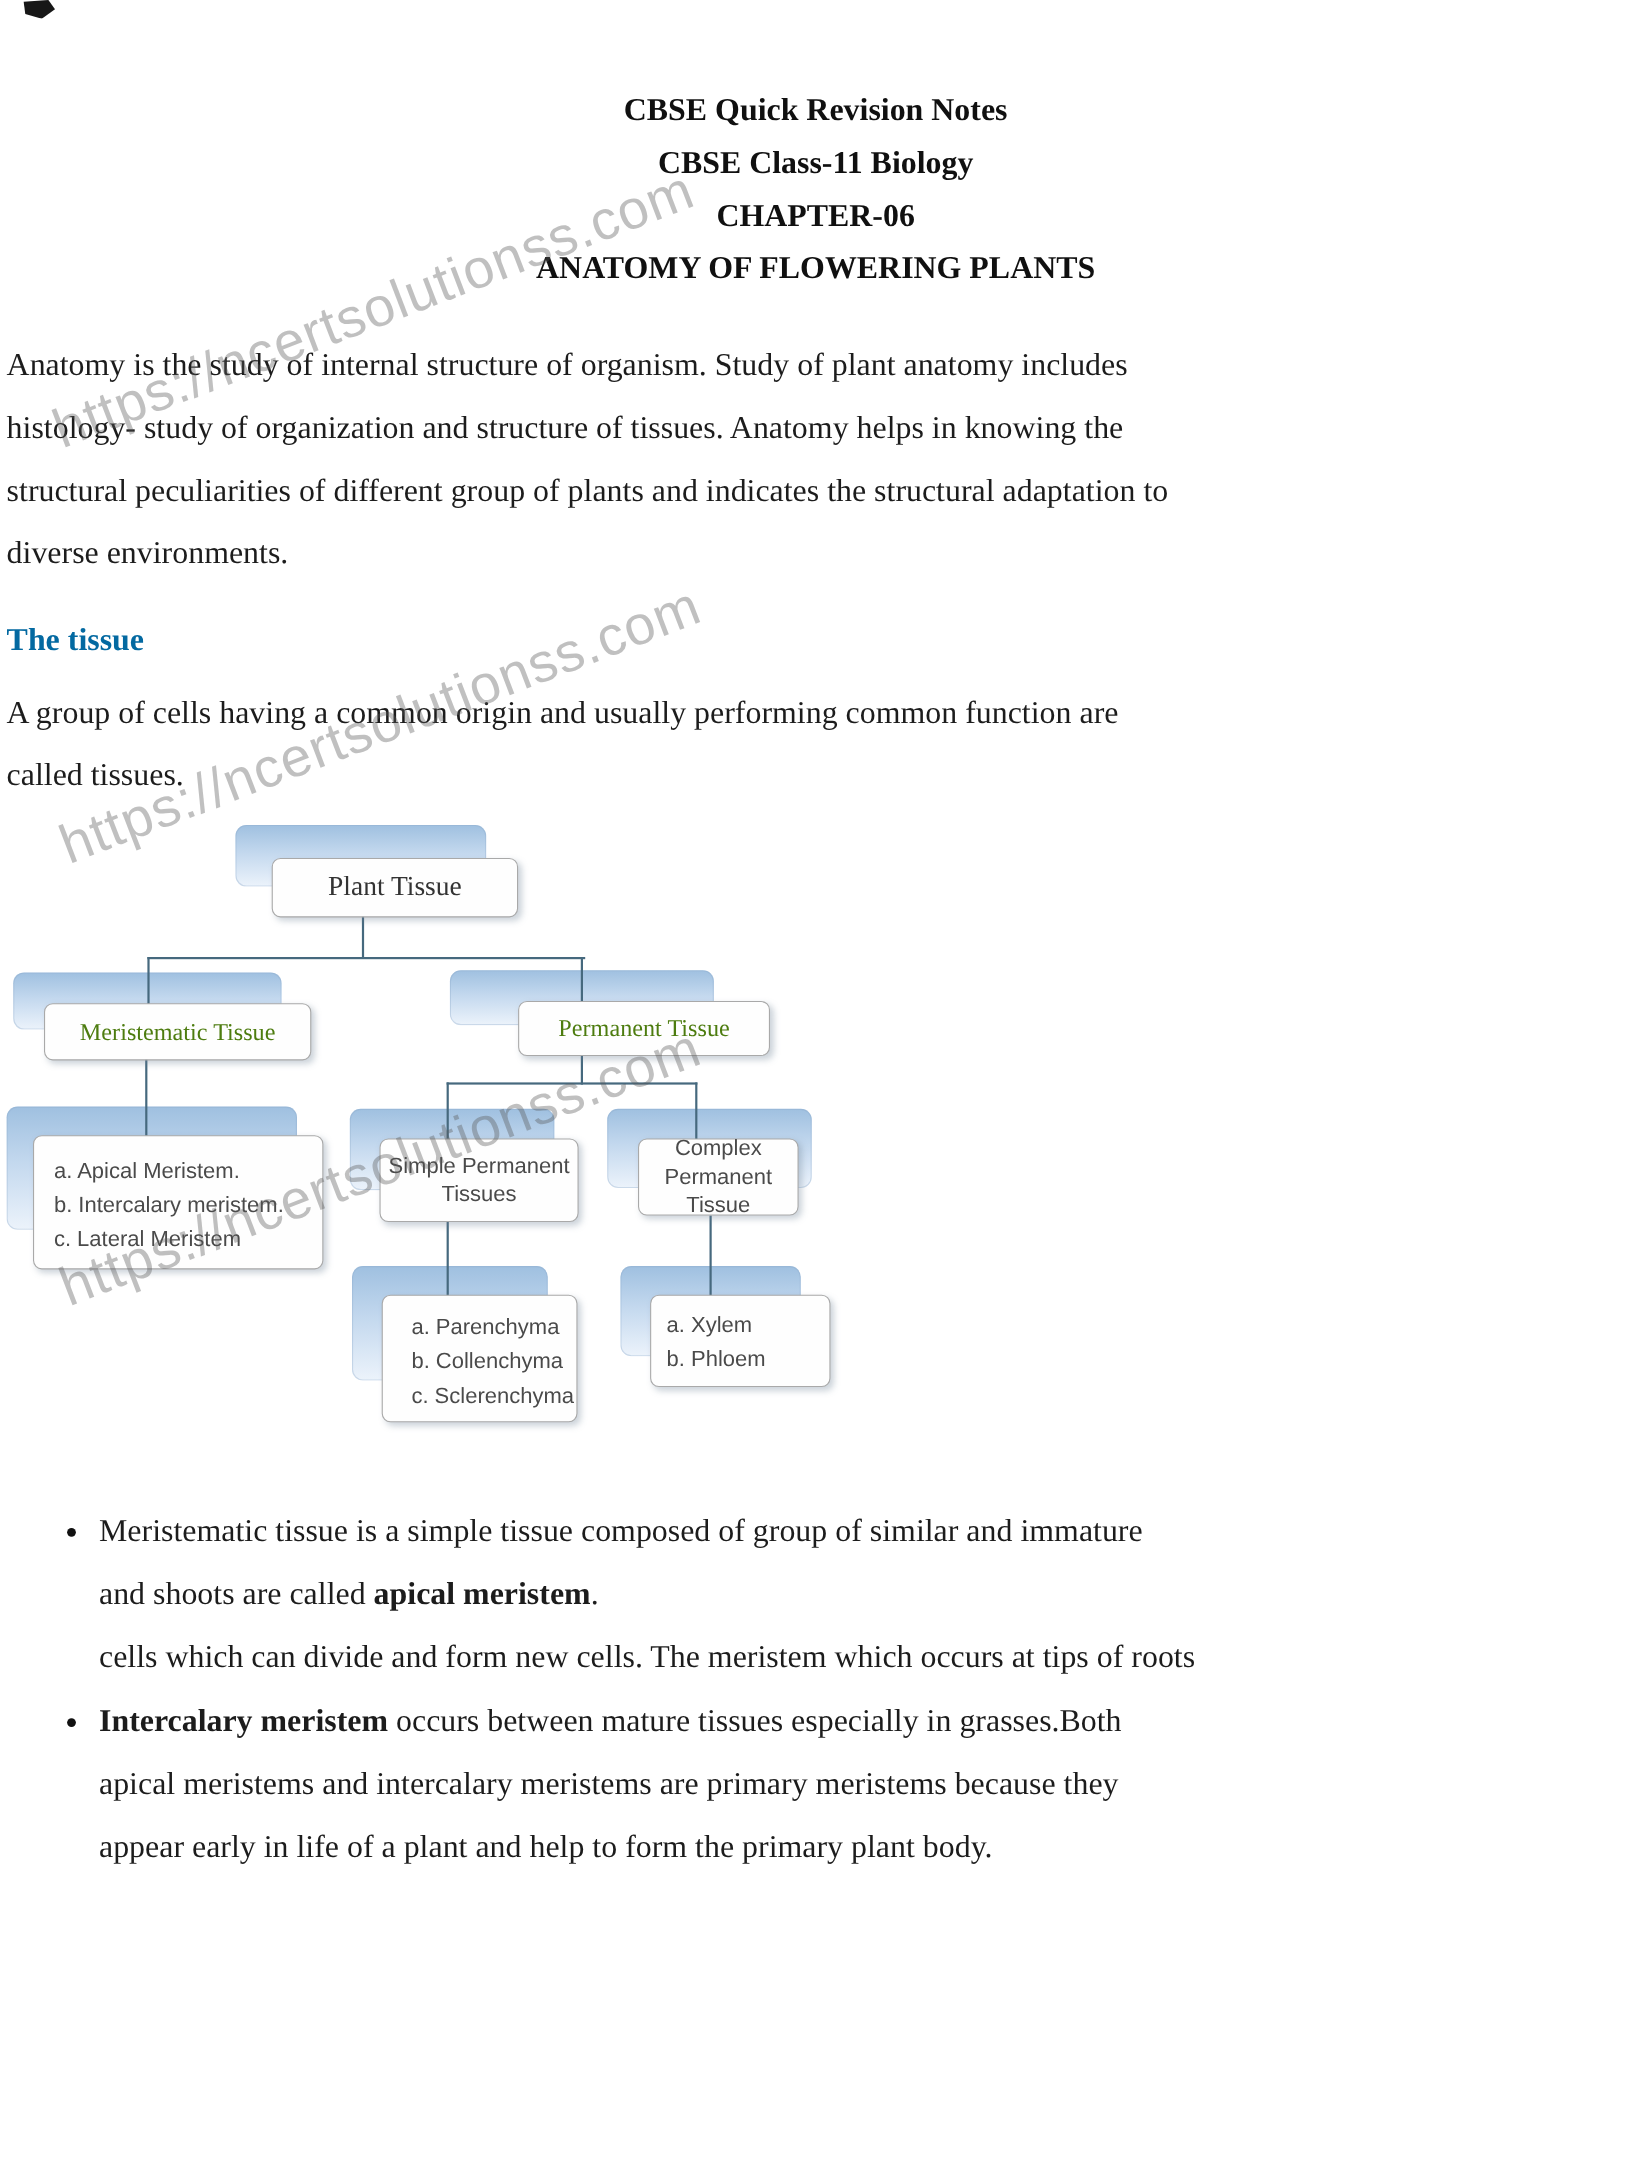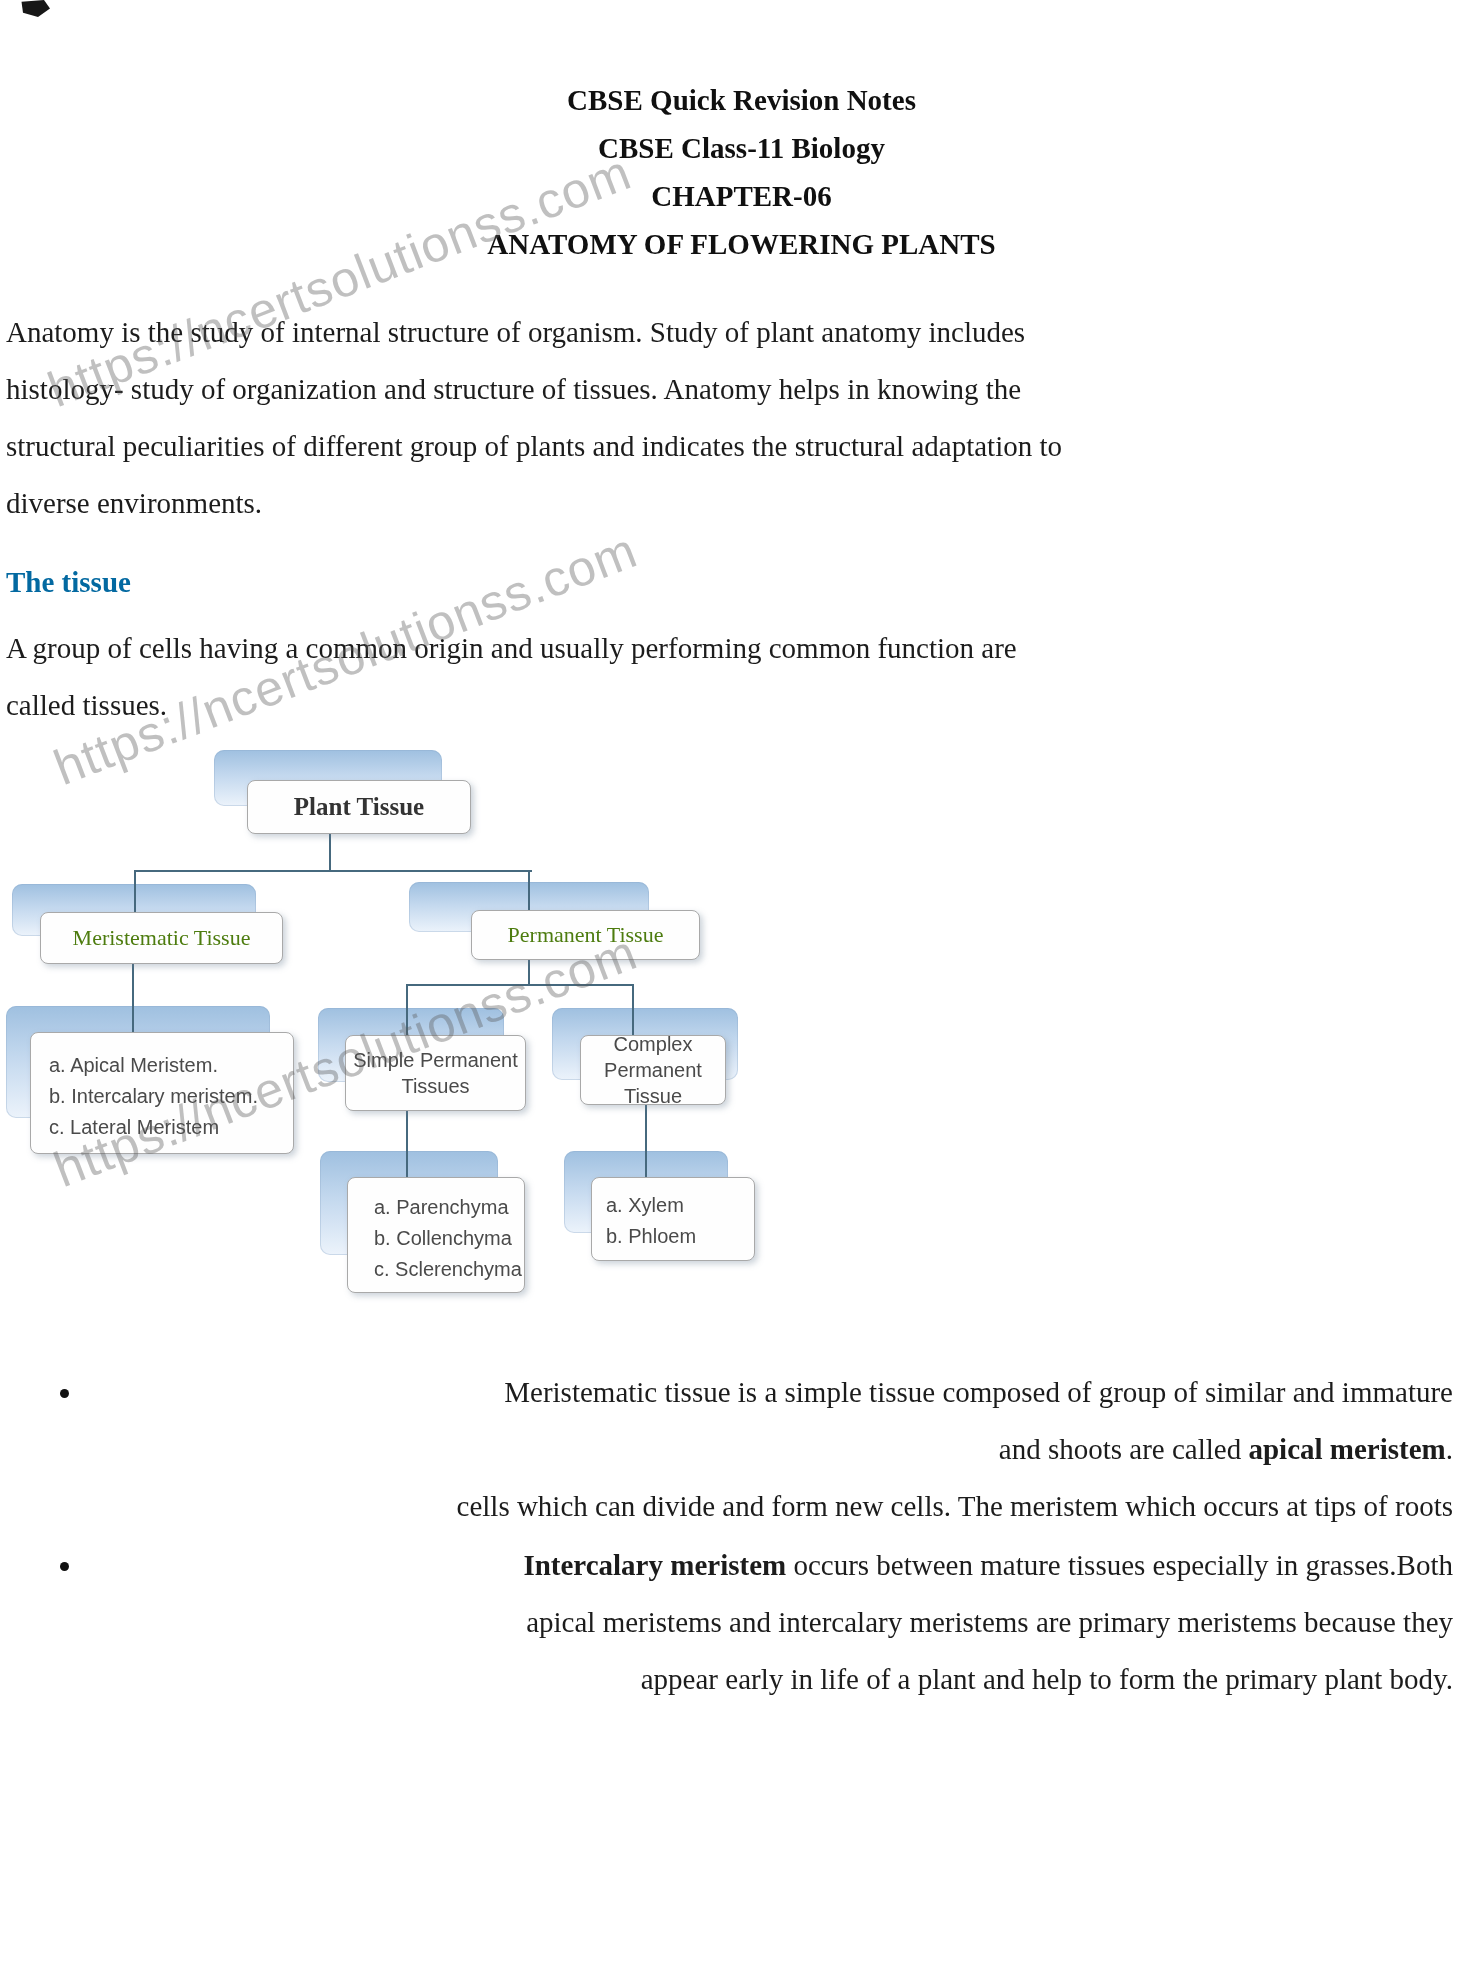--- a/index.html
+++ b/index.html
@@ -72,21 +72,21 @@
     border: 1px solid #a9a9a9;
     border-radius: 8px;
     box-shadow: 3px 3px 6px rgba(110, 130, 150, 0.35);
     display: flex;
     align-items: center;
     justify-content: center;
     text-align: center;
     color: #333333;
     z-index: 3;
   }
-  .node-root  { font-weight: 700; font-size: 25px; }
+  .node-root  { font-weight: 400; font-size: 25px; }
   .node-branch { font-size: 22px; color: #4d7c0f; font-family: Liberation Serif, serif; }
   .node-leaf-title {
     font-family: "Liberation Sans", "DejaVu Sans", sans-serif;
     font-size: 20px; line-height: 26px; color: #4a4a4a;
   }
   .list-box {
     display: block;
     text-align: left;
     font-family: "Liberation Sans", "DejaVu Sans", sans-serif;
     font-size: 20px;
@@ -95,21 +95,21 @@
   }
   .list-box .list-line { line-height: 31px; white-space: nowrap; }
 
   
   .bullets {
     margin: 40px 30px 0 0;
     padding-left: 84px;
     font-size: 29px;
     color: #1c1c1c;
   }
-  .bullets li { padding-left: 6px; margin-bottom: 2px; text-align: right; }
+  .bullets li { padding-left: 6px; margin-bottom: 2px; }
   .bullets li::marker { color: #111111; }
   .bullets .line { line-height: 57px; white-space: nowrap; }
   .bullets b { font-weight: 700; }
 </style>
 </head>
 <body>
 
 <div class="page">
 
   <div class="corner-mark"></div>

